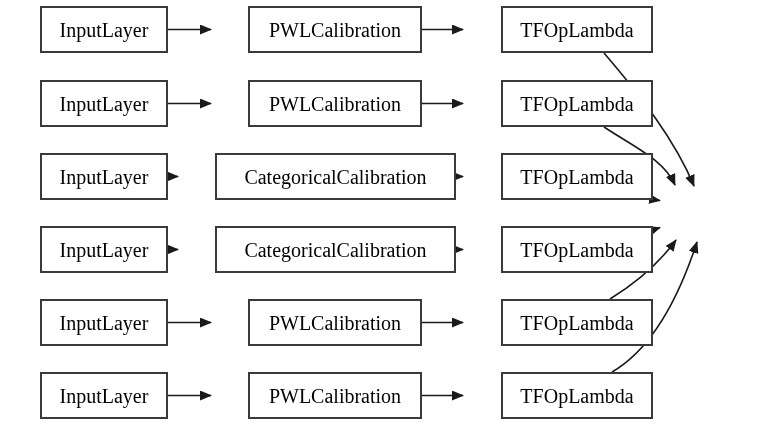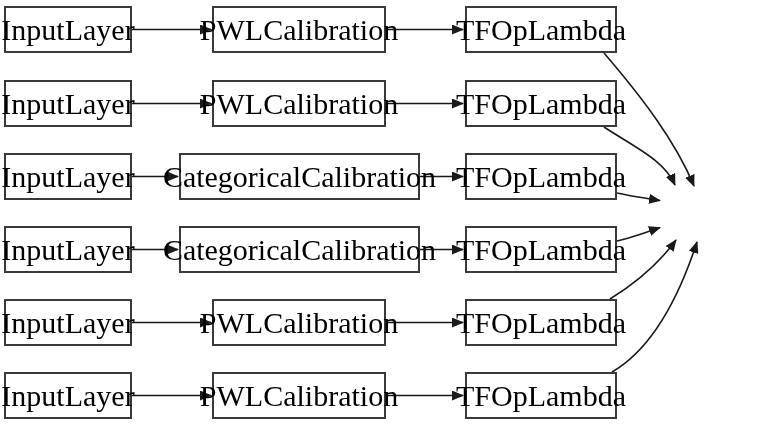--- a/index.html
+++ b/index.html
@@ -22,24 +22,25 @@
     stroke-width: 1.6;
   }
   .node {
     position: absolute;
     box-sizing: border-box;
     background: #ffffff;
     border: 2px solid #3a3a3a;
     display: flex;
     align-items: center;
     justify-content: center;
-    font-size: 30px;
+    font-size: 20px;
     color: #000000;
     white-space: nowrap;
     line-height: 1;
+    margin-left: 36px;
   }
 </style>
 </head>
 <body>
 
 <div id="canvas">
 
   <svg id="edges" viewBox="0 0 757 427" xmlns="http://www.w3.org/2000/svg">
     <defs>
       <marker id="arrow" viewBox="0 0 12 10" refX="11" refY="5" markerWidth="12" markerHeight="10" orient="auto" markerUnits="userSpaceOnUse">

